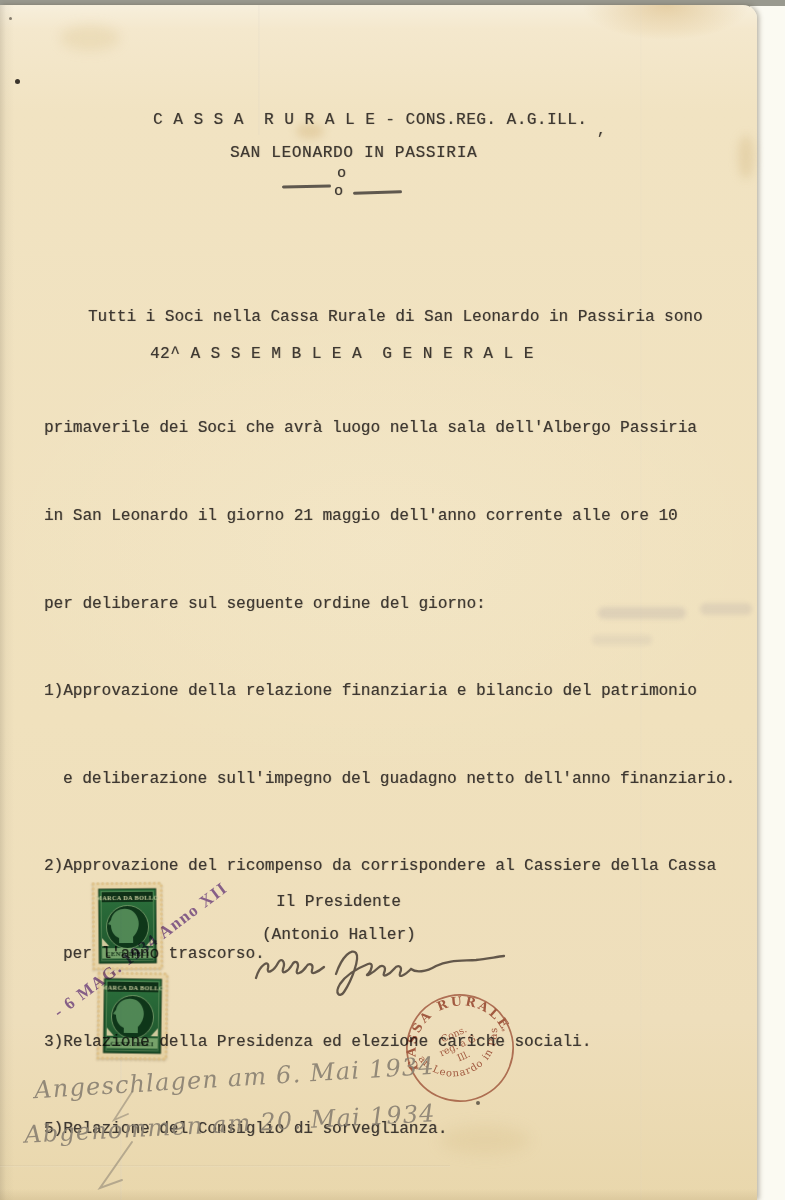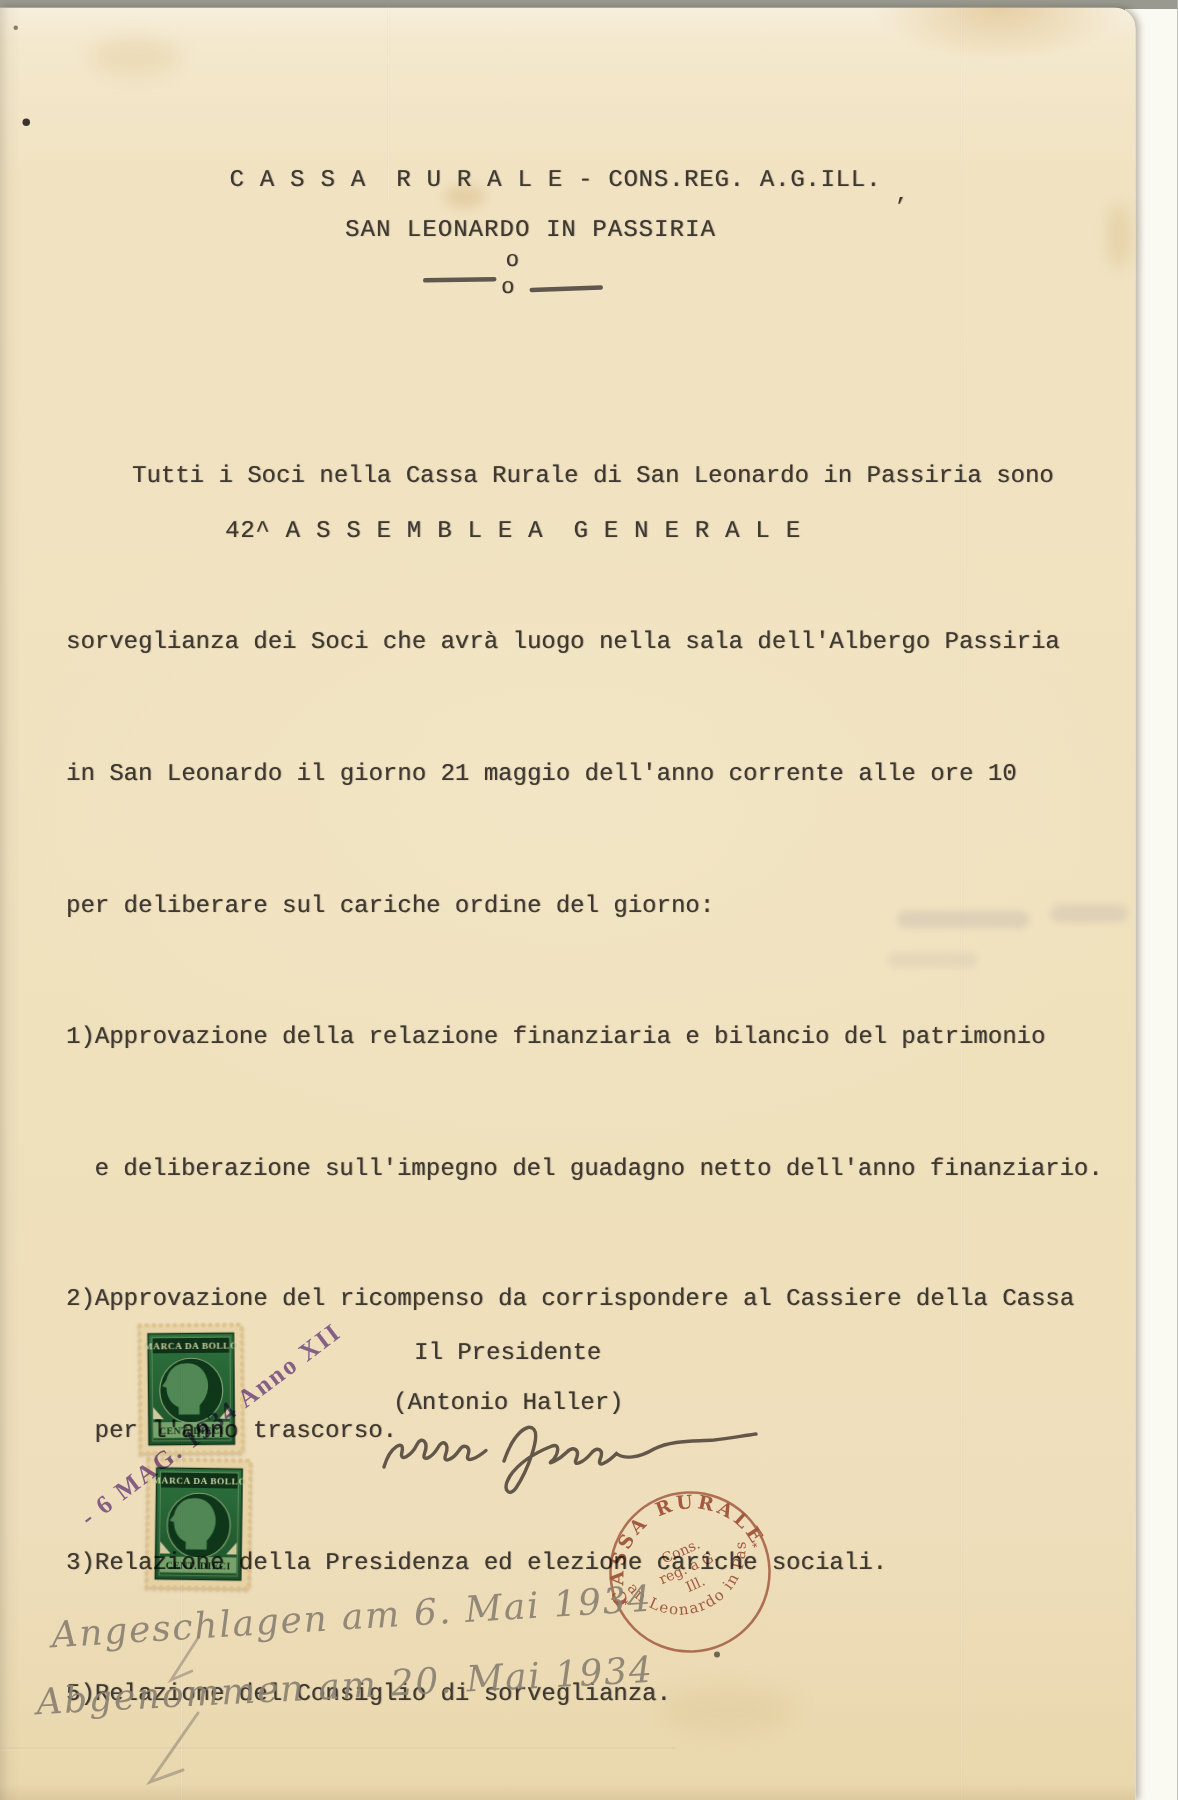--- a/index.html
+++ b/index.html
@@ -114,23 +114,23 @@
 <span class="oo o-bot">o</span>
 <div class="dash dash2"></div>
 
 <div class="tw intro">
   <div class="ind2">Tutti i Soci nella Cassa Rurale di San Leonardo in Passiria sono</div>
 </div>
 
 <div class="tw title42">42^ A S S E M B L E A  G E N E R A L E</div>
 
 <div class="tw mainblock">
-  <div>sorveglianza dei Soci che avrà luogo nella sala dell'Albergo Passiria</div>
+  <div>primaverile dei Soci che avrà luogo nella sala dell'Albergo Passiria</div>
   <div>in San Leonardo il giorno 21 maggio dell'anno corrente alle ore 10</div>
-  <div>per deliberare sul cariche ordine del giorno:</div>
+  <div>per deliberare sul seguente ordine del giorno:</div>
   <div>1)Approvazione della relazione finanziaria e bilancio del patrimonio</div>
   <div class="ind1">e deliberazione sull'impegno del guadagno netto dell'anno finanziario.</div>
   <div>2)Approvazione del ricompenso da corrispondere al Cassiere della Cassa</div>
   <div class="ind1">per l'anno trascorso.</div>
   <div>3)Relazione della Presidenza ed elezione cariche sociali.</div>
   <div>5)Relazione del Consiglio di sorveglianza.</div>
   
   
   
   

